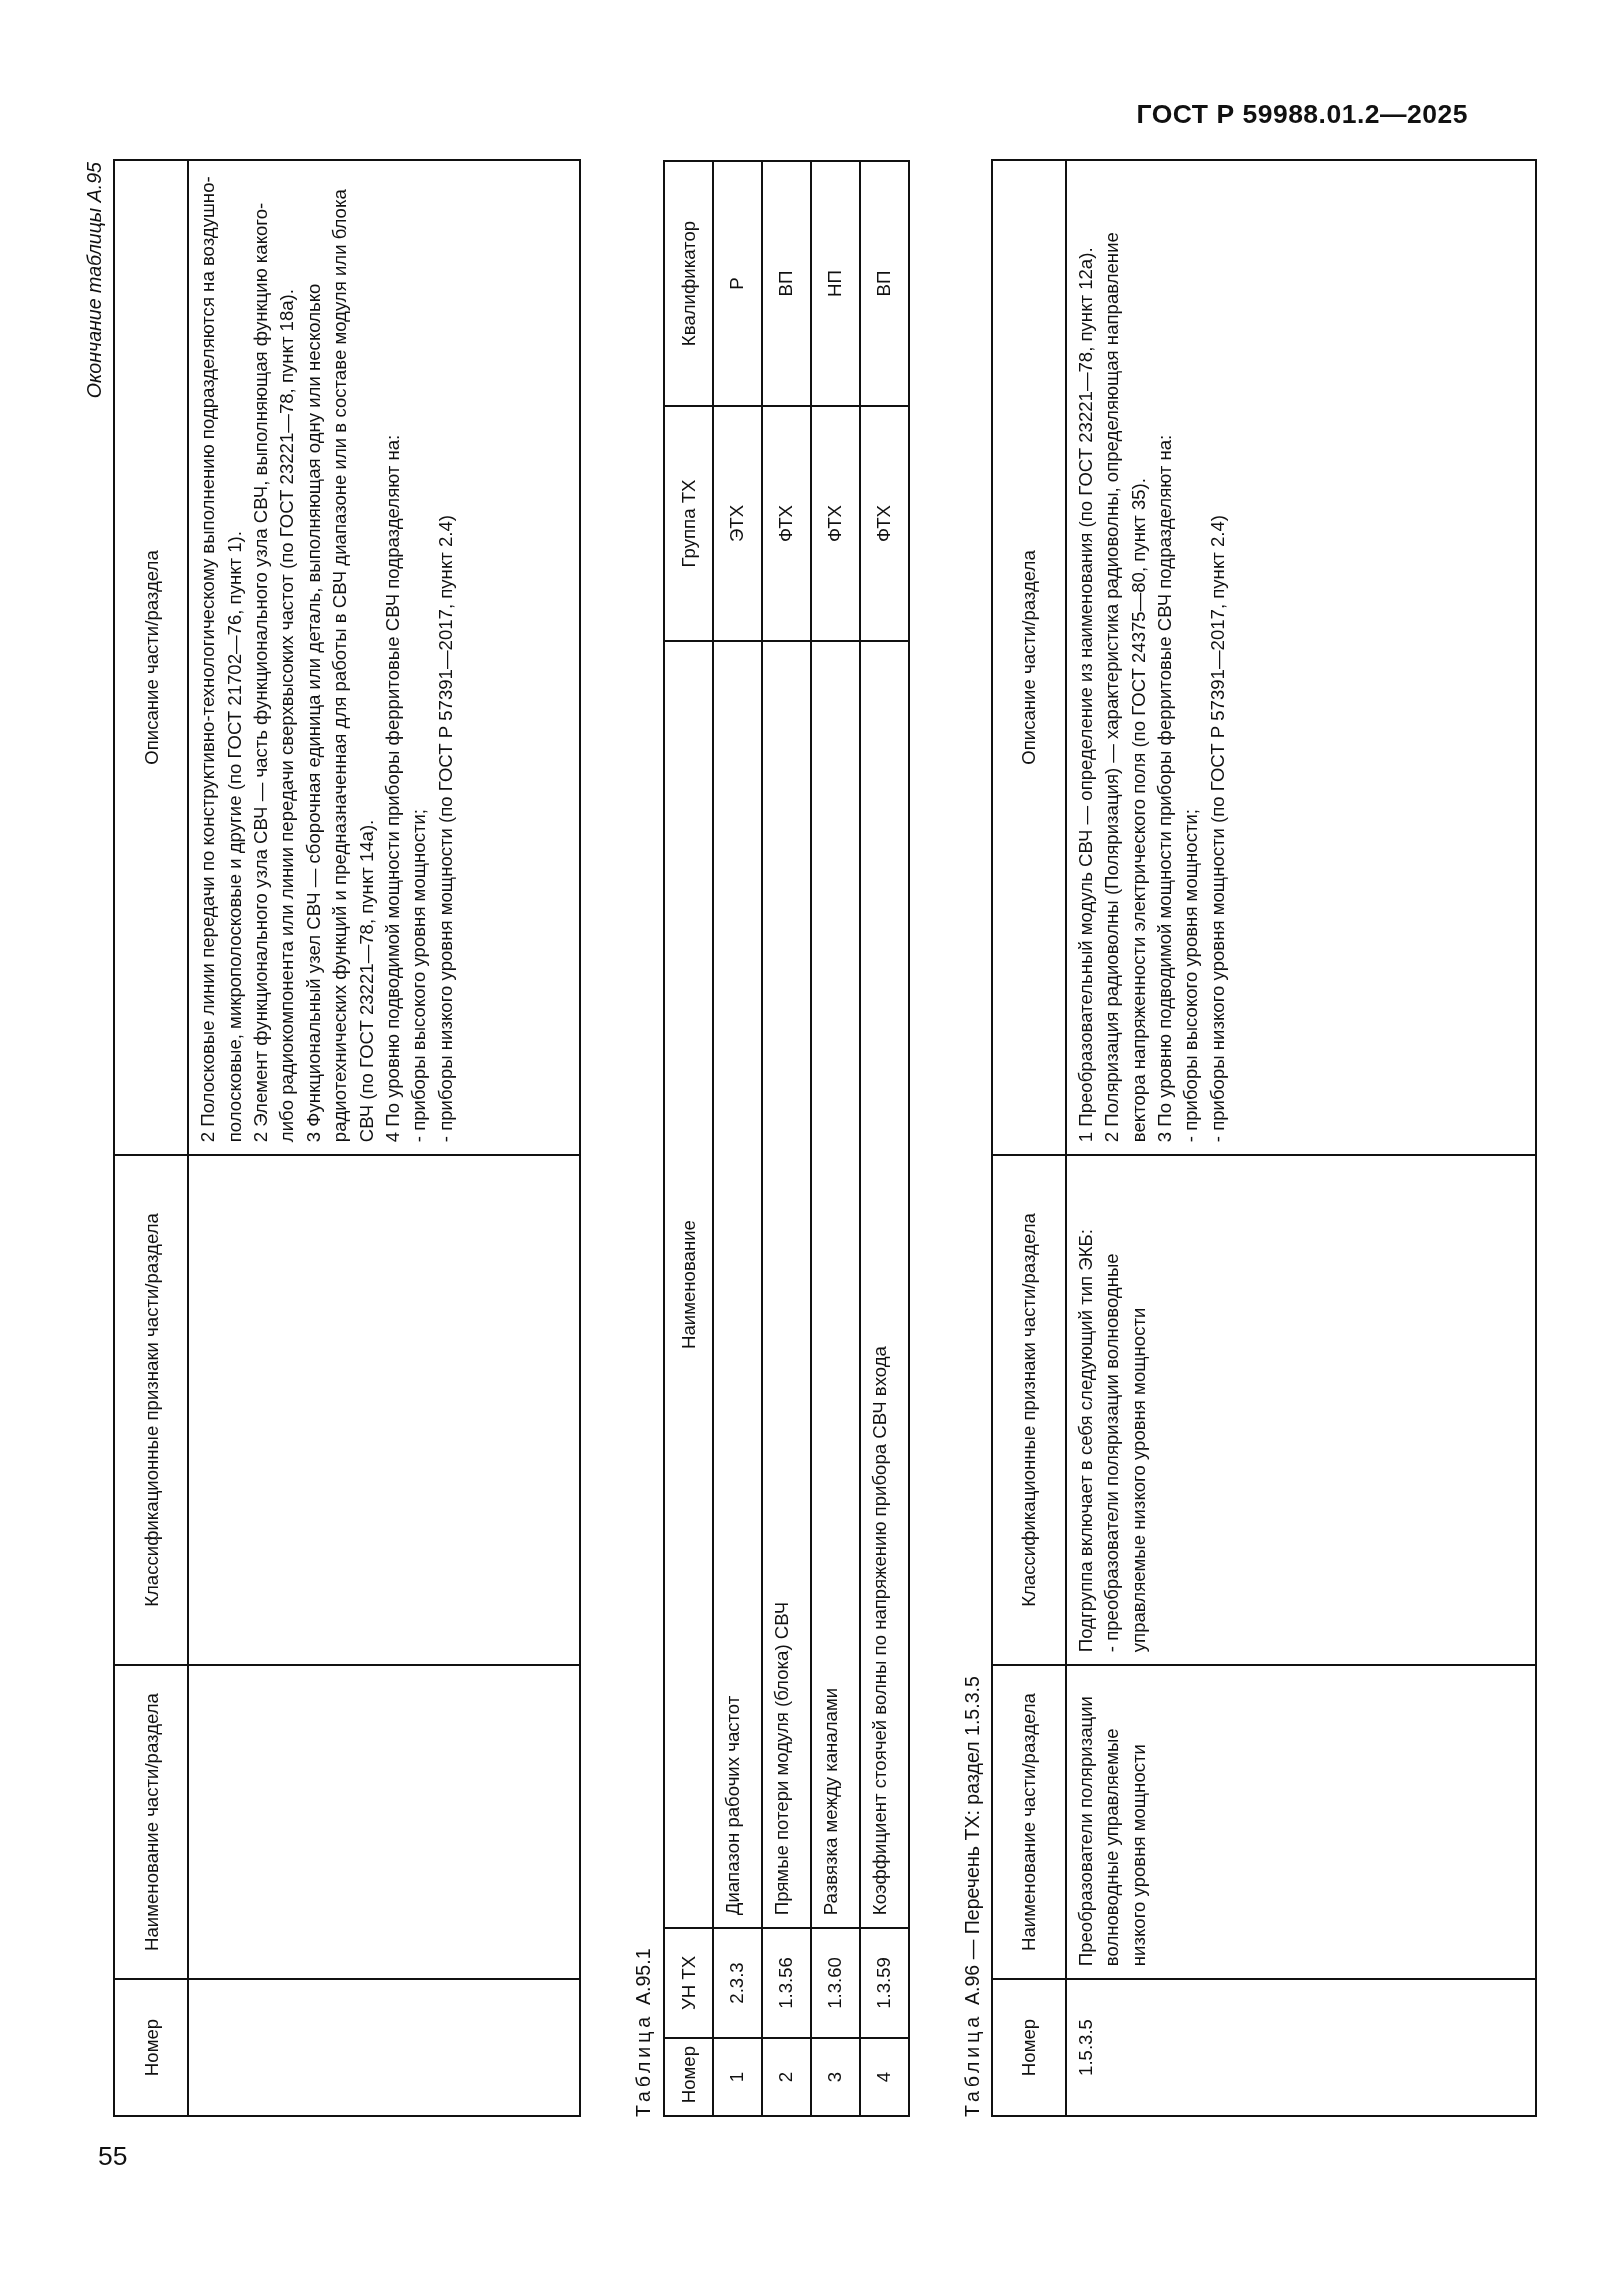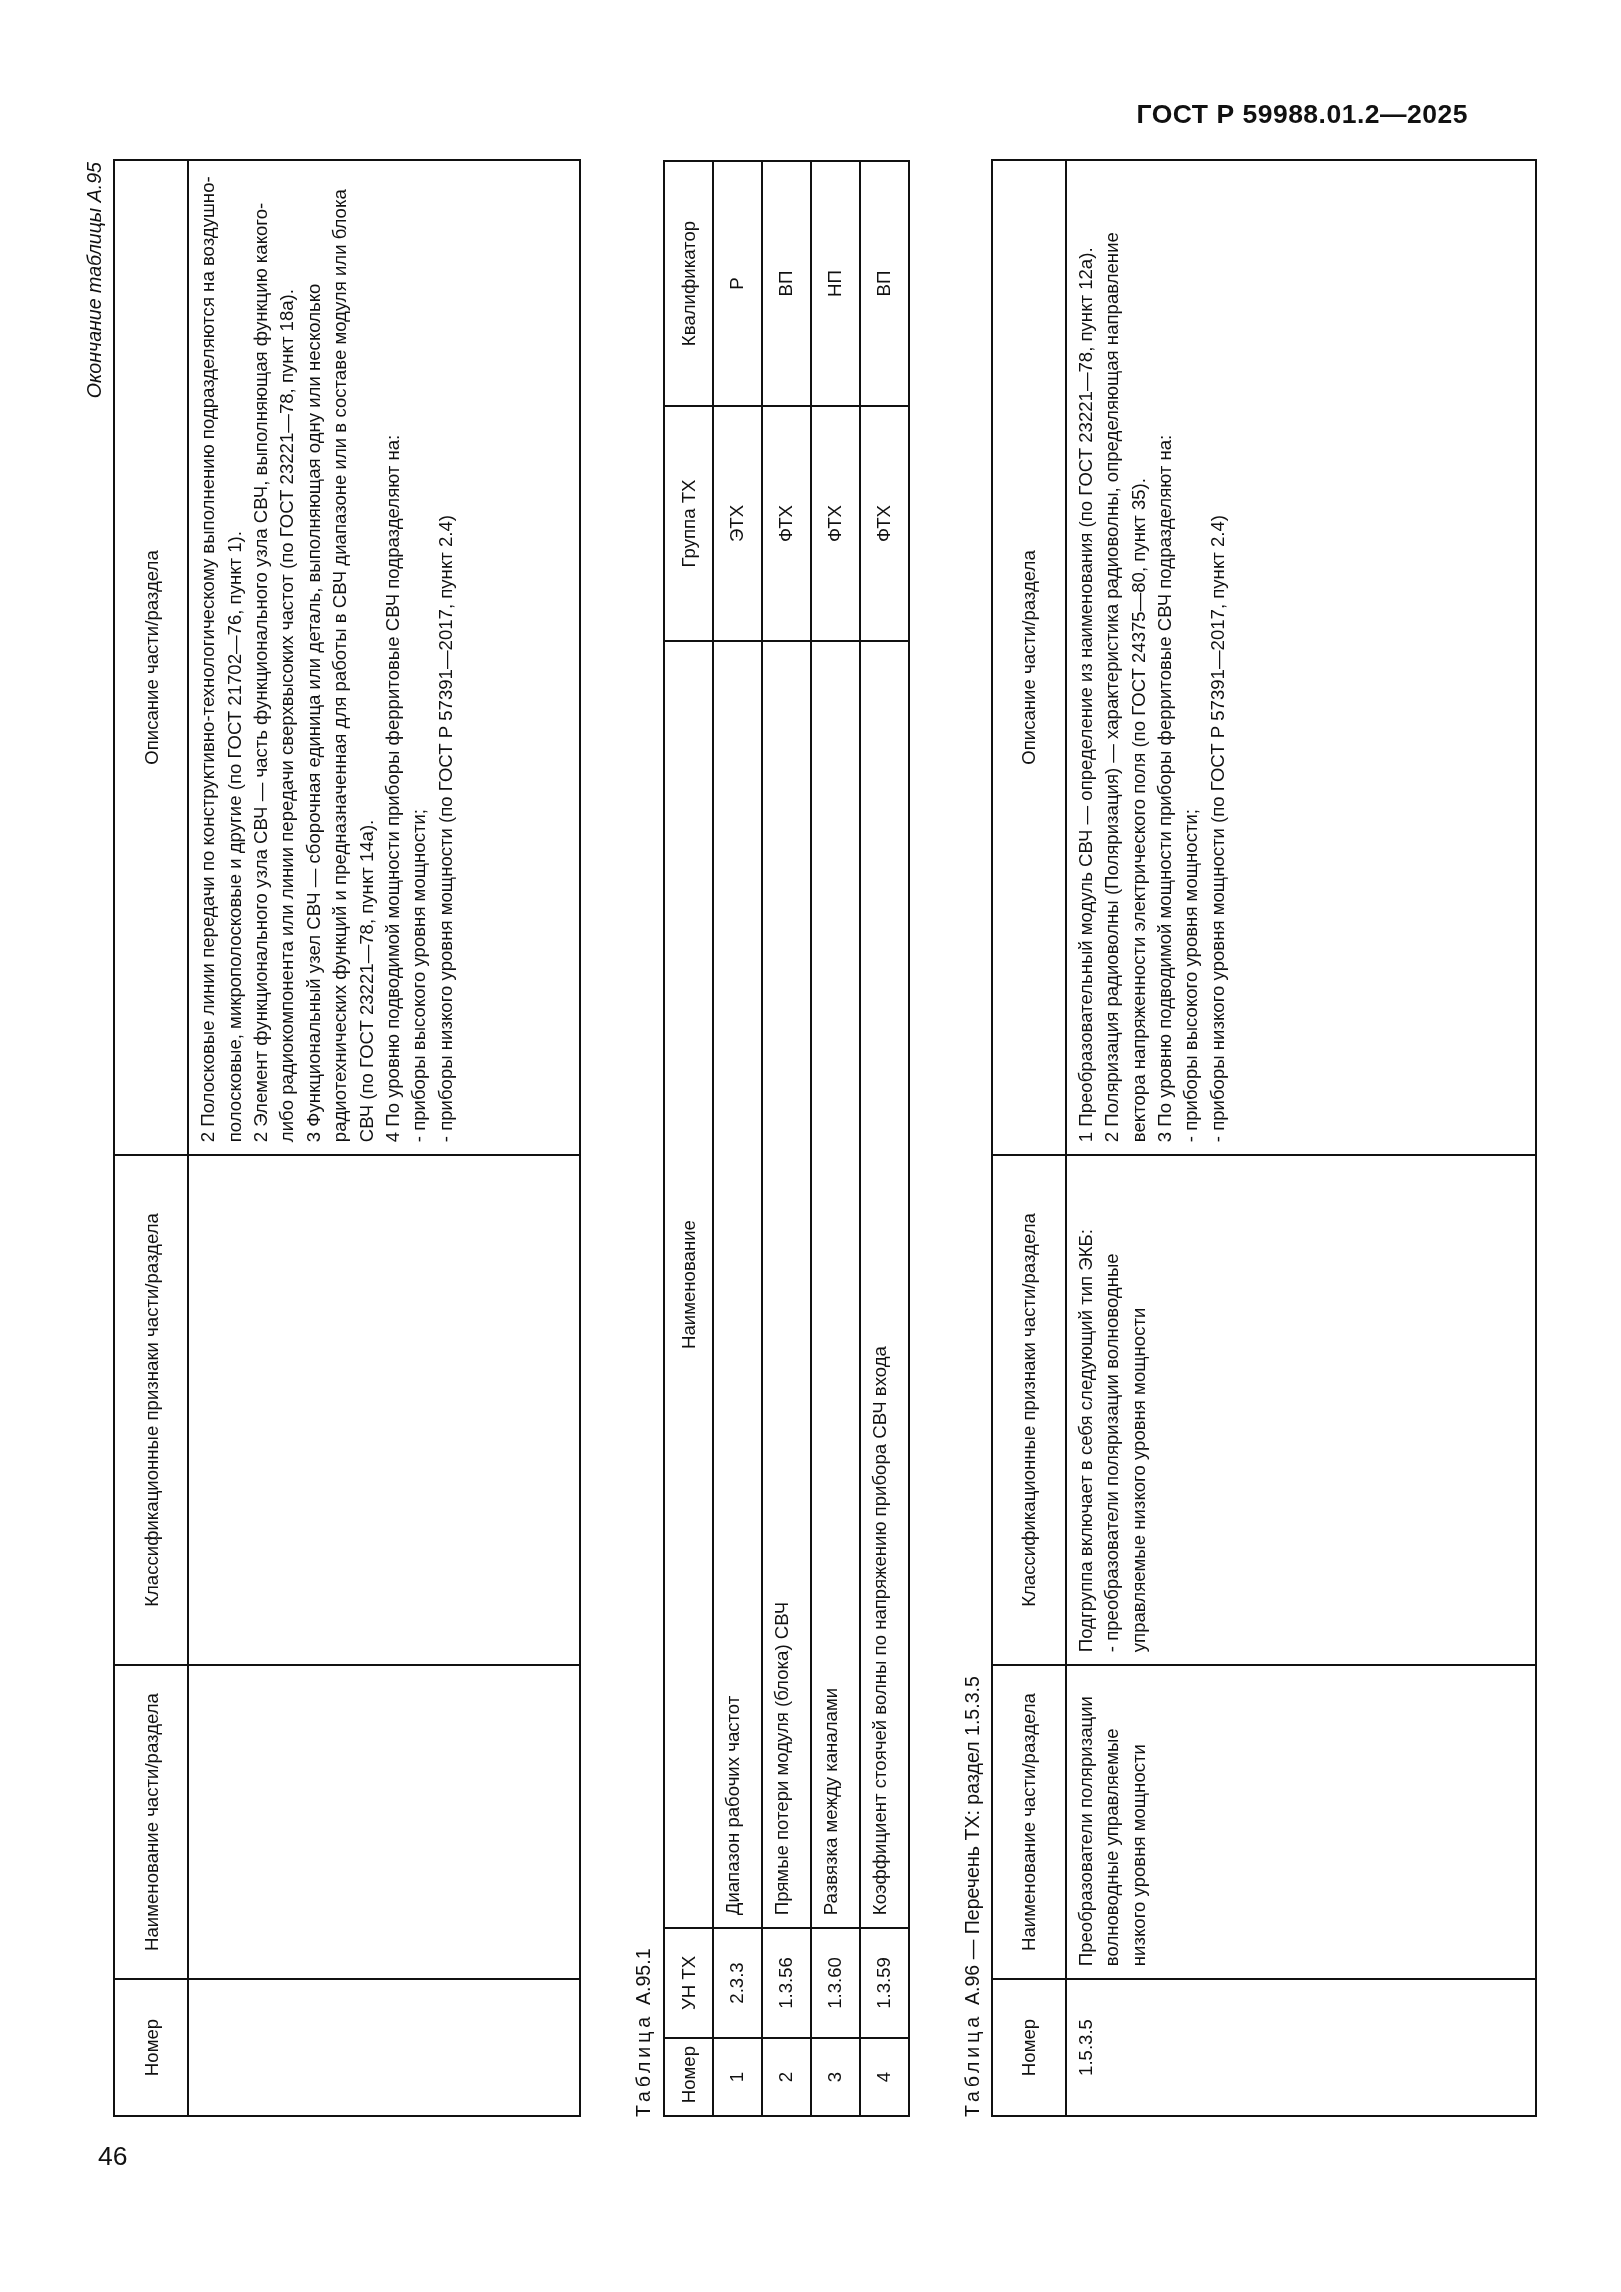--- a/index.html
+++ b/index.html
@@ -188,16 +188,16 @@
 3 По уровню подводимой мощности приборы ферритовые СВЧ подразделяют на:
 - приборы высокого уровня мощности;
 - приборы низкого уровня мощности (по ГОСТ Р 57391—2017, пункт 2.4)</td>
         </tr>
       </tbody>
         </table>
 
     </div>
   </div>
 
-  <div class="page-num">46</div>
+  <div class="page-num">55</div>
 
 </div>
 
 
 </body></html>

